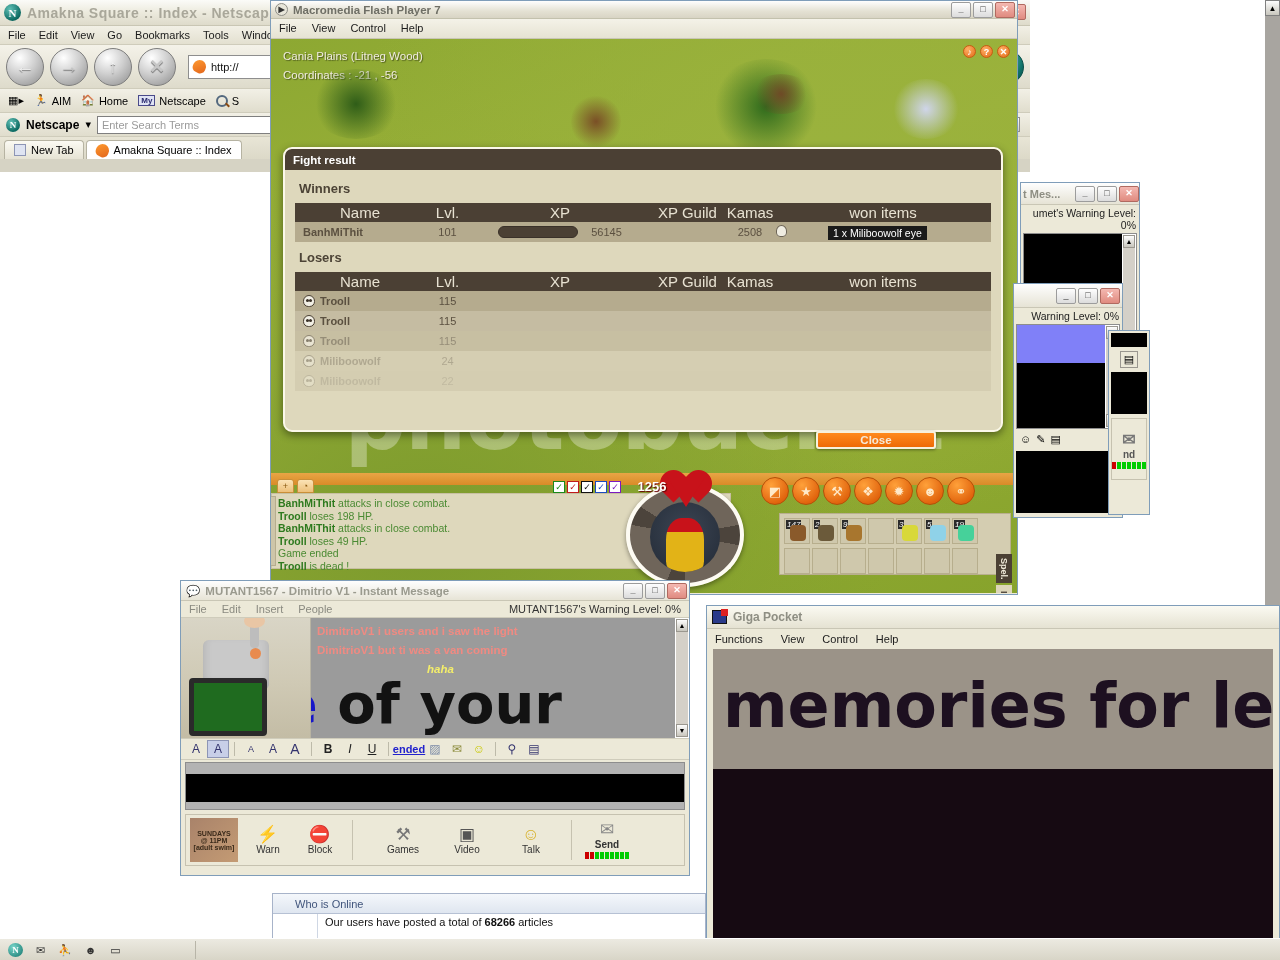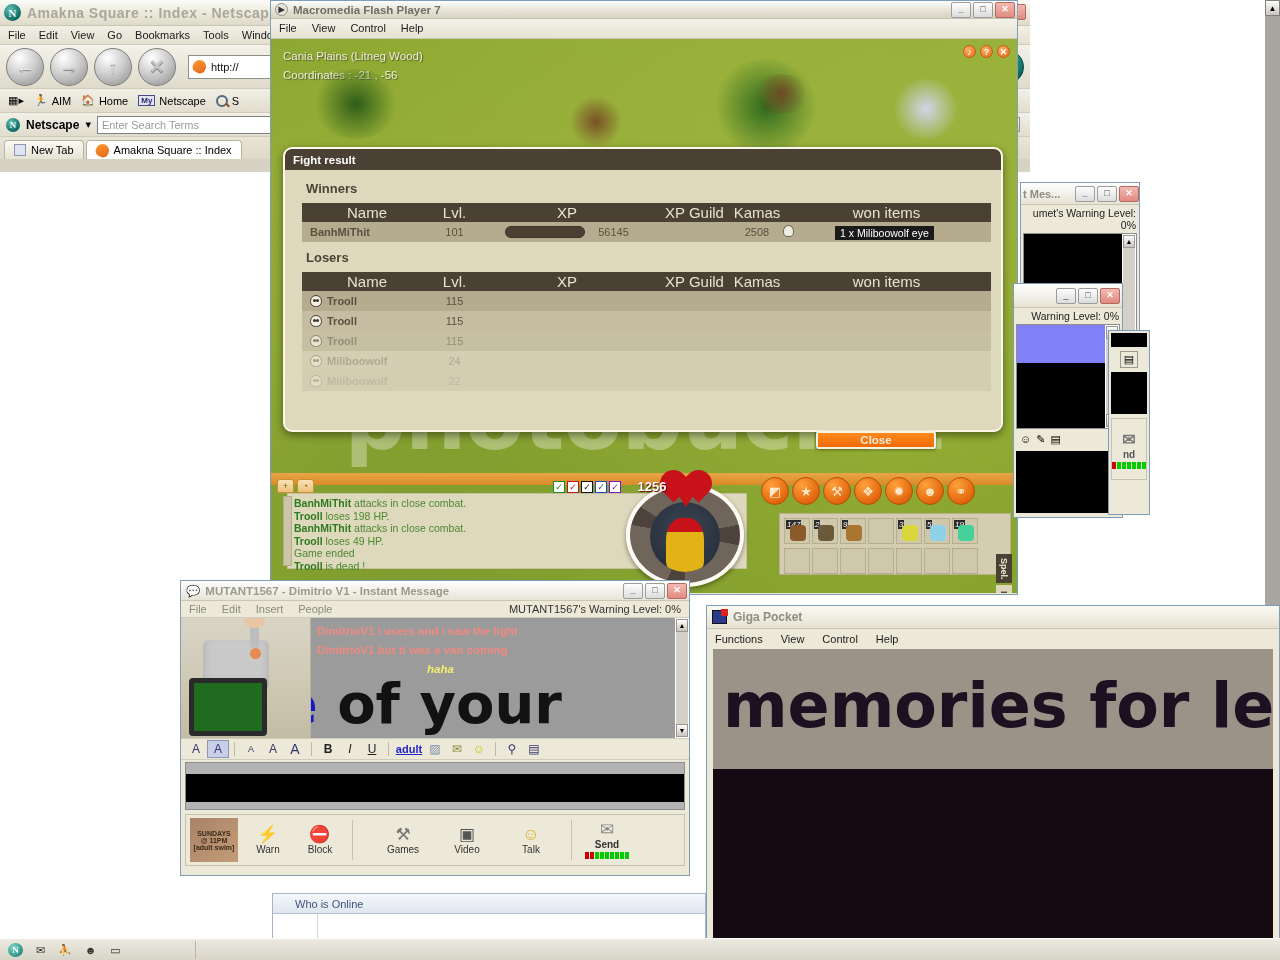--- a/index.html
+++ b/index.html
@@ -118,21 +118,21 @@
   .rbtn { width:13px;height:13px;border-radius:50%;background:radial-gradient(circle at 35% 30%,#ffb066,#e26a17);
           color:#fff;font-size:9px;font-weight:bold;display:flex;align-items:center;justify-content:center;
           border:1px solid #c75c12;}
 
   
   #fightbox { position:absolute; left:12px; top:108px; width:720px; height:285px;
               background:#ded8bc; border:2px solid #fbf8ea; border-radius:9px;
               box-shadow:0 3px 9px rgba(0,0,0,0.45); overflow:hidden;}
   #fb-header { height:21px; background:#4b4034; color:#fff; font-weight:bold; font-size:11.5px;
                display:flex; align-items:center; padding-left:8px; border-radius:6px 6px 0 0;}
-  #fb-body { padding:8px 10px 0 17px; }
+  #fb-body { padding:8px 10px 0 10px; }
   .fb-h { font-size:13px; font-weight:bold; color:#4c4336; margin:3px 0 7px 4px;}
   table.fb { width:100%; border-collapse:collapse; font-size:11px; }
   table.fb thead th { background:#4b4034; color:#e8e2d2; font-weight:normal; height:17px;
                       font-size:15px; text-align:center; }
   table.fb td { height:20px; color:#5b5040; }
   .row-a { background:#b5ab8e; }
   .row-b { background:#c5bca2; }
   .cname { text-align:left; padding-left:8px; font-weight:bold; color:#4c4336; }
   .cnum { text-align:center; color:#6d6252; }
   .faded1 { opacity:0.55; } .faded2 { opacity:0.35; } .faded3 { opacity:0.22; }
@@ -152,21 +152,21 @@
               display:flex;align-items:center;justify-content:center; box-shadow:0 1px 3px rgba(0,0,0,.4);}
 
   
   #hud { position:absolute; left:0; bottom:0; width:746px; height:120px; }
   #hud-top { position:absolute; left:0; top:0; width:746px; height:12px;
              background:linear-gradient(to bottom,#e8a545,#d98b28);}
   #chatwrap { position:absolute; left:0; top:6px; width:480px; height:100px; }
   #chat-tabs { display:flex; gap:3px; padding-left:6px; }
   .ctab{width:17px;height:14px;border-radius:3px 3px 0 0;background:linear-gradient(to bottom,#fbe3b6,#edc07a);
         border:1px solid #c98f39;display:flex;align-items:center;justify-content:center;font-size:9px;color:#8a5a12;}
-  #chatlog { margin-left:16px; width:460px; height:76px; background:#ded8bc; border:1px solid #c8c0a2;
+  #chatlog { margin-left:0; width:460px; height:76px; background:#ded8bc; border:1px solid #c8c0a2;
              padding:3px 6px; font-size:10.5px; line-height:12.5px; color:#4a8a32; position:relative;}
   #chatlog b { color:#2e7a1e; }
   #chatscroll{position:absolute;left:-5px;top:2px;width:9px;height:70px;background:#cdc5a8;border:1px solid #b6ad8e;}
   #checks { position:absolute; left:282px; top:8px; display:flex; gap:2px; }
   .chk { width:12px;height:12px;border:1px solid #444; display:flex;align-items:center;justify-content:center;
          font-size:9px;color:#0a0;background:#fff;}
   #portrait { position:absolute; left:355px; top:-4px; width:118px; height:118px; }
   #pring { position:absolute; left:0; top:14px; width:118px;height:104px;border-radius:50%;
            background:conic-gradient(#6f655a 0 22%,#4c443c 22% 28%,#6f655a 28% 50%,#4c443c 50% 56%,#6f655a 56% 78%,#4c443c 78% 84%,#6f655a 84% 100%);
            border:4px solid #fdfbf3; box-shadow:0 2px 5px rgba(0,0,0,.4);}
@@ -724,21 +724,21 @@
     <span class="fbtn" style="background:#c8cfe8;border:1px solid #8d95b5">A</span>
     <span class="fsep"></span>
     <span class="fbtn" style="font-size:9px">A</span>
     <span class="fbtn" style="font-size:12px">A</span>
     <span class="fbtn" style="font-size:14px">A</span>
     <span class="fsep"></span>
     <span class="fbtn" style="font-weight:bold;color:#222">B</span>
     <span class="fbtn" style="font-style:italic;color:#222">I</span>
     <span class="fbtn" style="text-decoration:underline;color:#222">U</span>
     <span class="fsep"></span>
-    <span class="fbtn" style="width:30px;color:#2222cc;text-decoration:underline;font-size:11px;font-weight:bold">adult</span>
+    <span class="fbtn" style="width:30px;color:#2222cc;text-decoration:underline;font-size:11px;font-weight:bold">ended</span>
     <span class="fbtn" style="color:#7a8aa8">▨</span>
     <span class="fbtn" style="color:#8a8a3a">✉</span>
     <span class="fbtn" style="color:#c8c800">☺</span>
     <span class="fsep"></span>
     <span class="fbtn">⚲</span>
     <span class="fbtn">▤</span>
   </div>
   <div id="im-input" title="">
       <div class="blk"></div>
     </div>
@@ -802,20 +802,21 @@
   <div id="giga-video">
     <div class="ad">memories for less!</div>
     <div class="dark"></div>
   </div>
 </div>
 
 <div id="whois">
   <div class="hd">Who is Online</div>
   <div class="lcol"></div>
   <div class="bd">
+    <div><span>Our users have posted a total of </span><b>68266</b><span> articles</span></div>
   </div>
 </div>
 
 <div id="taskbar">
   <div id="tray">
     <span class="trayic n">N</span>
     <span class="trayic">✉</span>
     <span class="trayic" style="color:#c8a02a">⛹</span>
     <span class="trayic">☻</span>
     <span class="trayic">▭</span>

